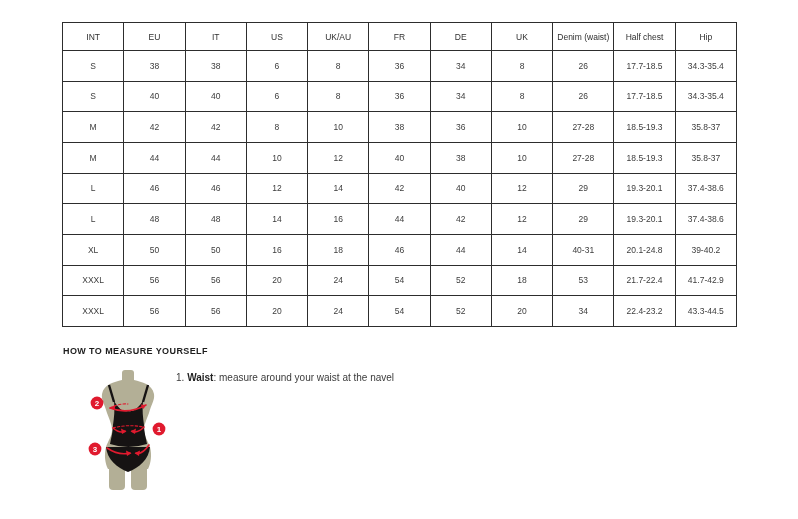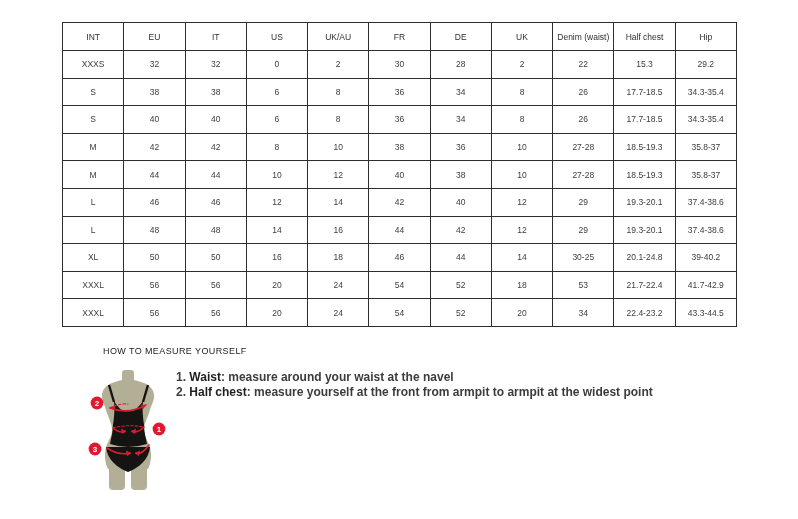--- a/index.html
+++ b/index.html
@@ -26,26 +26,26 @@
     text-align:center;vertical-align:middle;
     overflow:hidden;white-space:nowrap;
   }
   table.size-table thead tr{height:28px;}
   table.size-table th{color:#2f2f2f;}
 
   
   .measure{position:absolute;left:62px;top:346px;width:680px;height:165px;}
   .measure h2{
     position:absolute;left:1px;top:0;
-    font-size:9px;font-weight:400;letter-spacing:.4px;color:var(--heading);margin-left:40px;
+    font-size:9px;font-weight:700;letter-spacing:.4px;color:var(--heading);
   }
   .figure{position:absolute;left:18px;top:22px;width:95px;height:135px;}
   .steps{position:absolute;left:114px;top:27px;list-style:none;}
   .steps li{
-    font-size:12px;color:var(--text);line-height:9px;height:15px;white-space:nowrap;font-weight:bold;
+    font-size:10px;color:var(--text);line-height:9px;height:15px;white-space:nowrap;
   }
   .steps li b{color:#1f1f1f;}
   svg text.marker-num{
     font-family:"Liberation Sans", sans-serif;
     font-size:8px;font-weight:700;fill:#ffffff;
   }
 </style>
 </head>
 <body>
 
@@ -62,33 +62,20 @@
           <th>FR</th>
           <th>DE</th>
           <th>UK</th>
           <th>Denim (waist)</th>
           <th>Half chest</th>
           <th>Hip</th>
         </tr>
     </thead>
     <tbody id="size-table-body">
         <tr>
-          <td>XXXS</td>
-          <td>32</td>
-          <td>32</td>
-          <td>0</td>
-          <td>2</td>
-          <td>30</td>
-          <td>28</td>
-          <td>2</td>
-          <td>22</td>
-          <td>15.3</td>
-          <td>29.2</td>
-        </tr>
-        <tr>
           <td>S</td>
           <td>38</td>
           <td>38</td>
           <td>6</td>
           <td>8</td>
           <td>36</td>
           <td>34</td>
           <td>8</td>
           <td>26</td>
           <td>17.7-18.5</td>
@@ -161,21 +148,21 @@
         </tr>
         <tr>
           <td>XL</td>
           <td>50</td>
           <td>50</td>
           <td>16</td>
           <td>18</td>
           <td>46</td>
           <td>44</td>
           <td>14</td>
-          <td>30-25</td>
+          <td>40-31</td>
           <td>20.1-24.8</td>
           <td>39-40.2</td>
         </tr>
         <tr>
           <td>XXXL</td>
           <td>56</td>
           <td>56</td>
           <td>20</td>
           <td>24</td>
           <td>54</td>
@@ -274,17 +261,16 @@
         </g>
         <g>
           <circle cx="15" cy="81" r="6.4" fill="var(--accent-red)"></circle>
           <text class="marker-num" x="15" y="84" text-anchor="middle">3</text>
         </g>
       </svg>
     </div>
 
     <ol class="steps" id="measure-steps">
         <li><span>1. </span><b>Waist</b><span>: measure around your waist at the navel</span></li>
-        <li><span>2. </span><b>Half chest</b><span>: measure yourself at the front from armpit to armpit at the widest point</span></li>
       </ol>
   </section>
 
 </div>
 
 </body></html>

